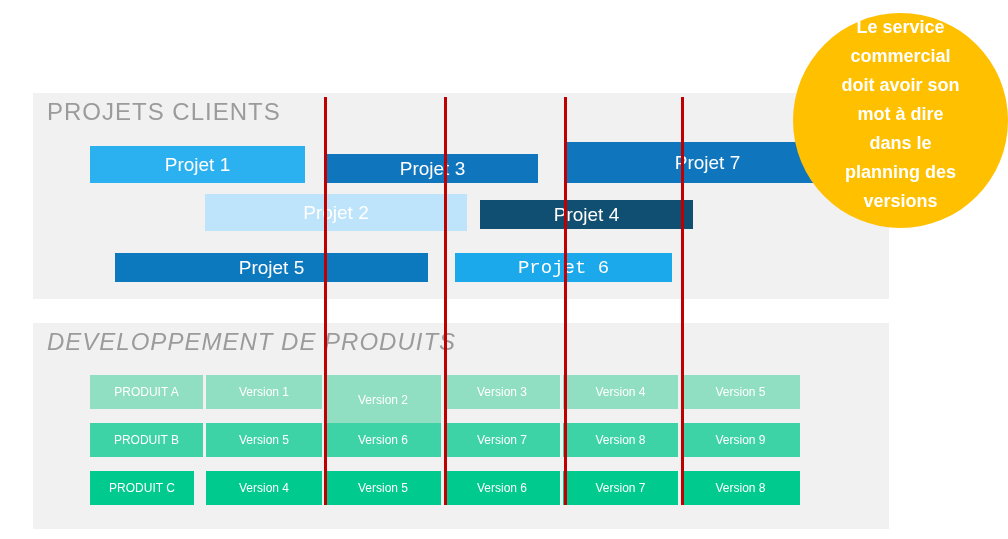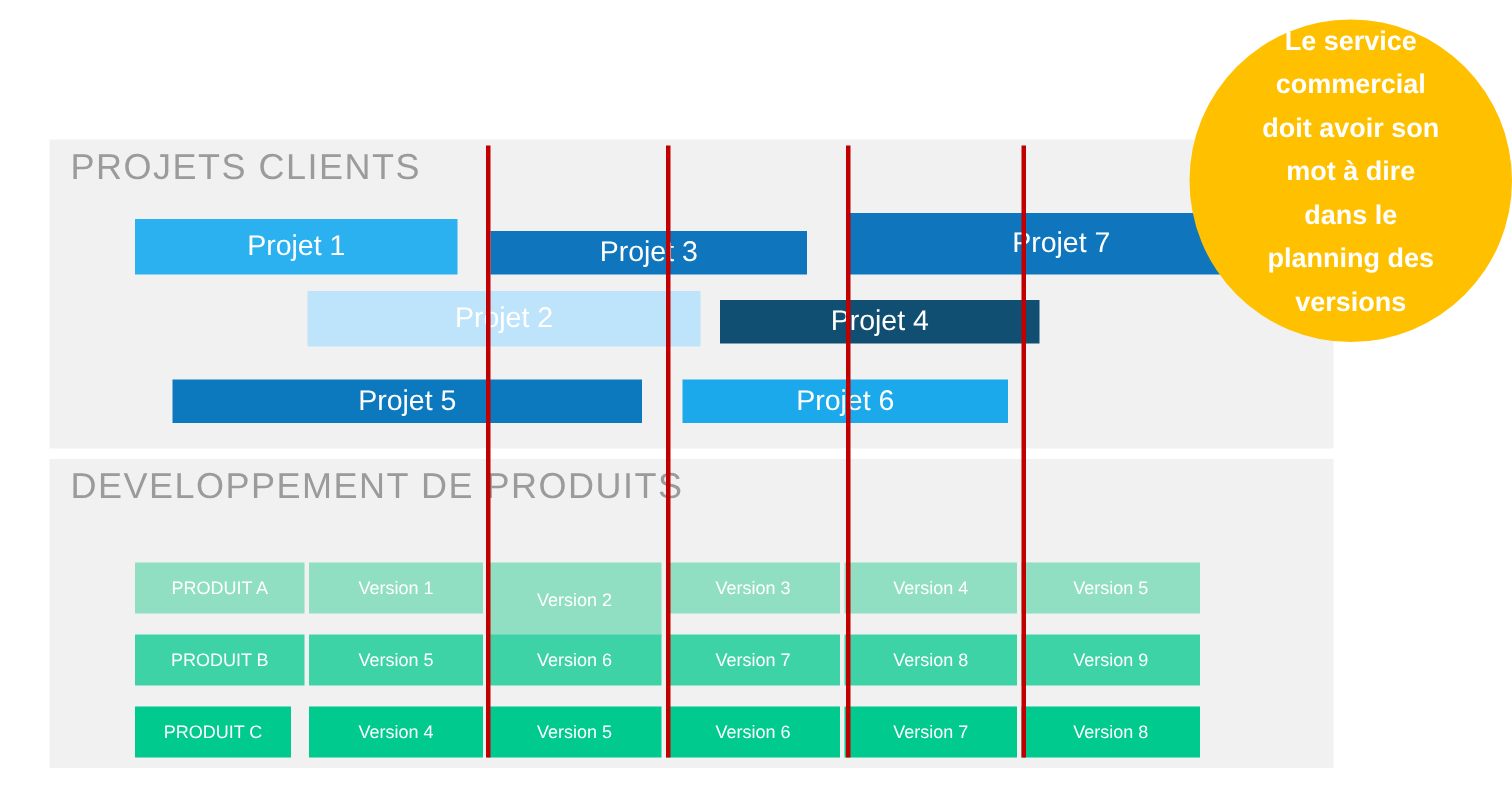--- a/index.html
+++ b/index.html
@@ -1,19 +1,19 @@
 <!DOCTYPE html>
 <html><head>
 <meta charset="utf-8">
 <style>
   html,body{margin:0;padding:0;background:#ffffff;font-family:"Liberation Sans",sans-serif;}
   .stage{position:relative;width:1008px;height:539px;background:#ffffff;overflow:hidden;}
   .panel{position:absolute;left:33px;width:856px;height:206px;background:#F1F1F2;z-index:1;}
   .panel--clients{top:93px;}
-  .panel--produits{top:306px;}
+  .panel--produits{top:323px;font-style:italic;}
   .panel-title{position:absolute;left:14px;top:5px;font-size:24px;font-weight:300;
                color:#9B9B9B;letter-spacing:1px;white-space:nowrap;}
   .bar{position:absolute;display:flex;align-items:center;justify-content:center;
        font-size:19px;z-index:2;white-space:nowrap;}
   .cell{position:absolute;display:flex;align-items:center;justify-content:center;
         font-size:12px;z-index:2;white-space:nowrap;}
   .vline{position:absolute;width:3px;background:#C00000;z-index:5;}
   .callout{position:absolute;border-radius:50%;display:flex;flex-direction:column;
            align-items:center;justify-content:flex-start;text-align:center;
            font-size:18px;font-weight:bold;line-height:29px;z-index:10;}
@@ -30,21 +30,21 @@
   <div class="panel panel--produits">
     <div class="panel-title">DEVELOPPEMENT DE PRODUITS</div>
   </div>
 
   <div id="bars-layer">
       <div class="bar" style="left: 90px; top: 146px; width: 215px; height: 37px; background: rgb(43, 176, 240); color: rgb(255, 255, 255);">Projet 1</div>
       <div class="bar" style="left: 205px; top: 194px; width: 262px; height: 37px; background: rgb(190, 228, 251); color: rgb(255, 255, 255);">Projet 2</div>
       <div class="bar" style="left: 327px; top: 154px; width: 211px; height: 29px; background: rgb(15, 118, 190); color: rgb(255, 255, 255);">Projet 3</div>
       <div class="bar" style="left: 480px; top: 200px; width: 213px; height: 29px; background: rgb(17, 79, 114); color: rgb(255, 255, 255);">Projet 4</div>
       <div class="bar" style="left: 115px; top: 253px; width: 313px; height: 29px; background: rgb(12, 120, 190); color: rgb(255, 255, 255);">Projet 5</div>
-      <div class="bar" style="left: 455px; top: 253px; width: 217px; height: 29px; background: rgb(27, 169, 236); color: rgb(255, 255, 255);">Projet 6</div>
+      <div class="bar" style="left: 455px; top: 253px; width: 217px; height: 29px; background: rgb(27, 169, 236); color: rgb(255, 255, 255); font-family: Liberation Mono, monospace;">Projet 6</div>
       <div class="bar" style="left: 565px; top: 142px; width: 285px; height: 41px; background: rgb(15, 118, 190); color: rgb(255, 255, 255);">Projet 7</div>
     </div>
   <div id="table-layer">
       <div class="cell" style="left: 90px; top: 375px; width: 113px; height: 34px; background: rgb(144, 223, 194); color: rgb(255, 255, 255);">PRODUIT A</div>
       <div class="cell" style="left: 206px; top: 375px; width: 116px; height: 34px; background: rgb(144, 223, 194); color: rgb(255, 255, 255);">Version 1</div>
       <div class="cell" style="left: 325px; top: 375px; width: 116px; height: 50px; background: rgb(144, 223, 194); color: rgb(255, 255, 255);">Version 2</div>
       <div class="cell" style="left: 444px; top: 375px; width: 116px; height: 34px; background: rgb(144, 223, 194); color: rgb(255, 255, 255);">Version 3</div>
       <div class="cell" style="left: 563px; top: 375px; width: 115px; height: 34px; background: rgb(144, 223, 194); color: rgb(255, 255, 255);">Version 4</div>
       <div class="cell" style="left: 681px; top: 375px; width: 119px; height: 34px; background: rgb(144, 223, 194); color: rgb(255, 255, 255);">Version 5</div>
       <div class="cell" style="left: 90px; top: 423px; width: 113px; height: 34px; background: rgb(62, 211, 166); color: rgb(255, 255, 255); text-align: center;">PRODUIT B</div>

